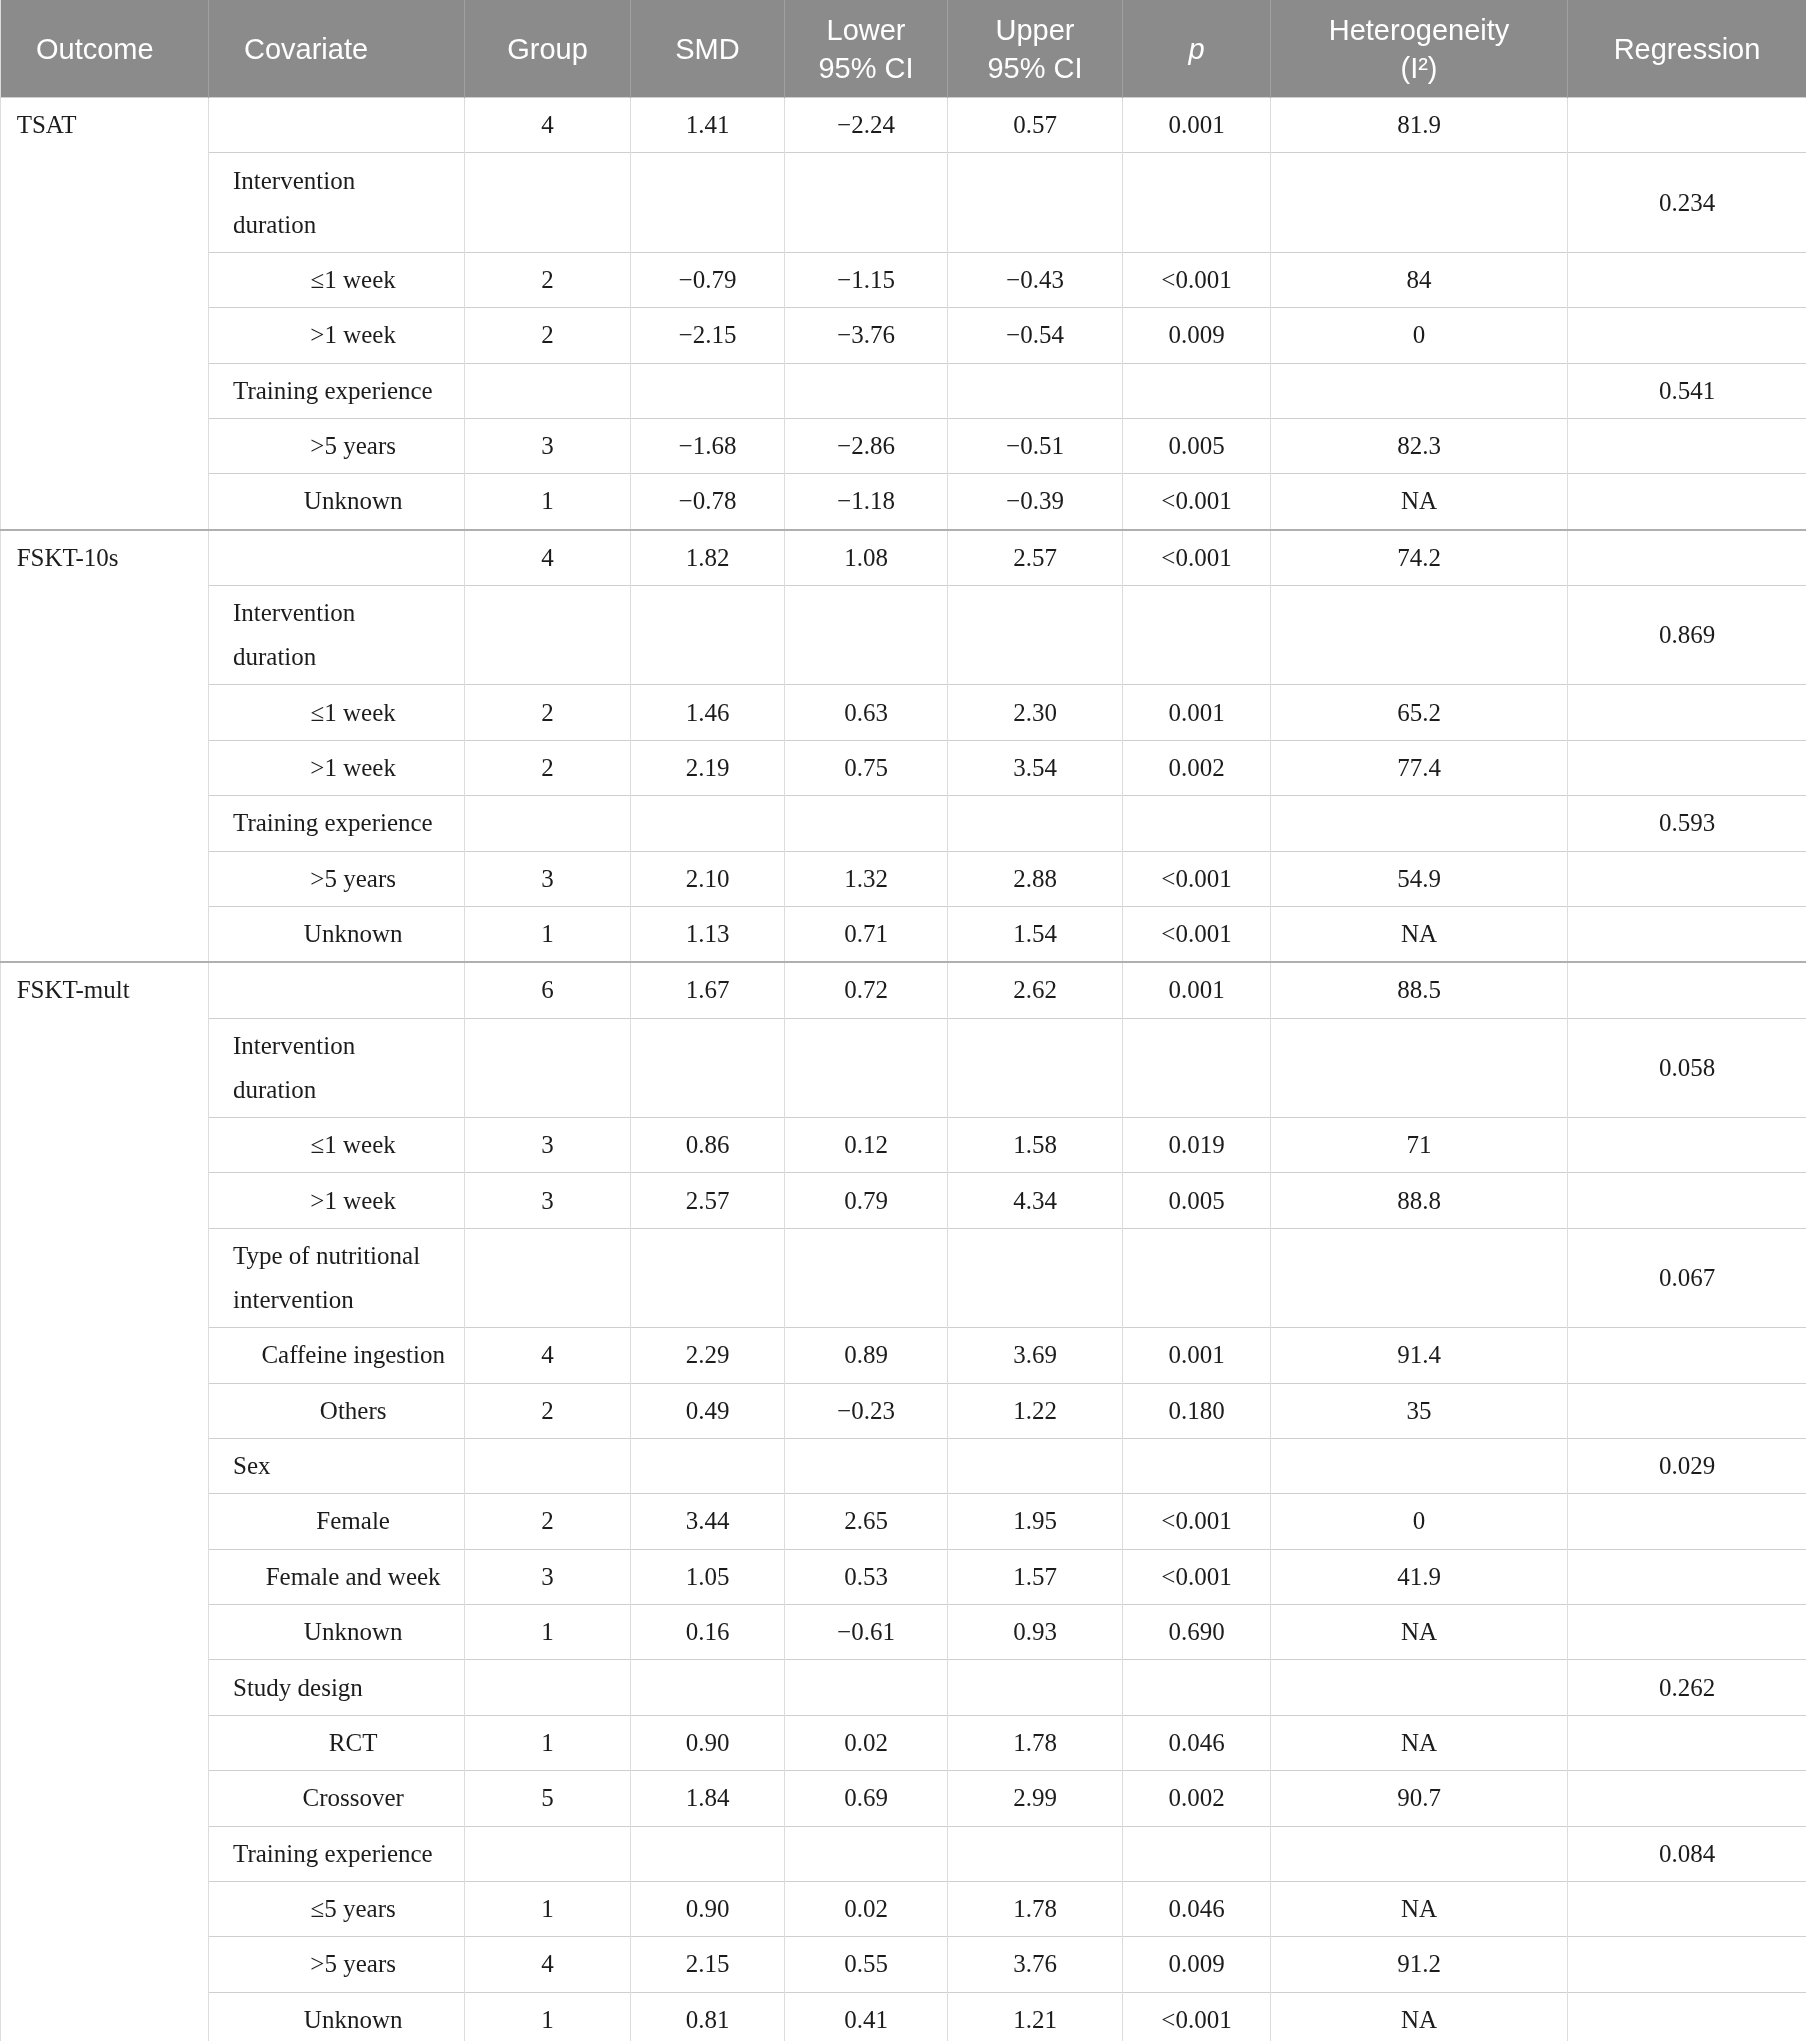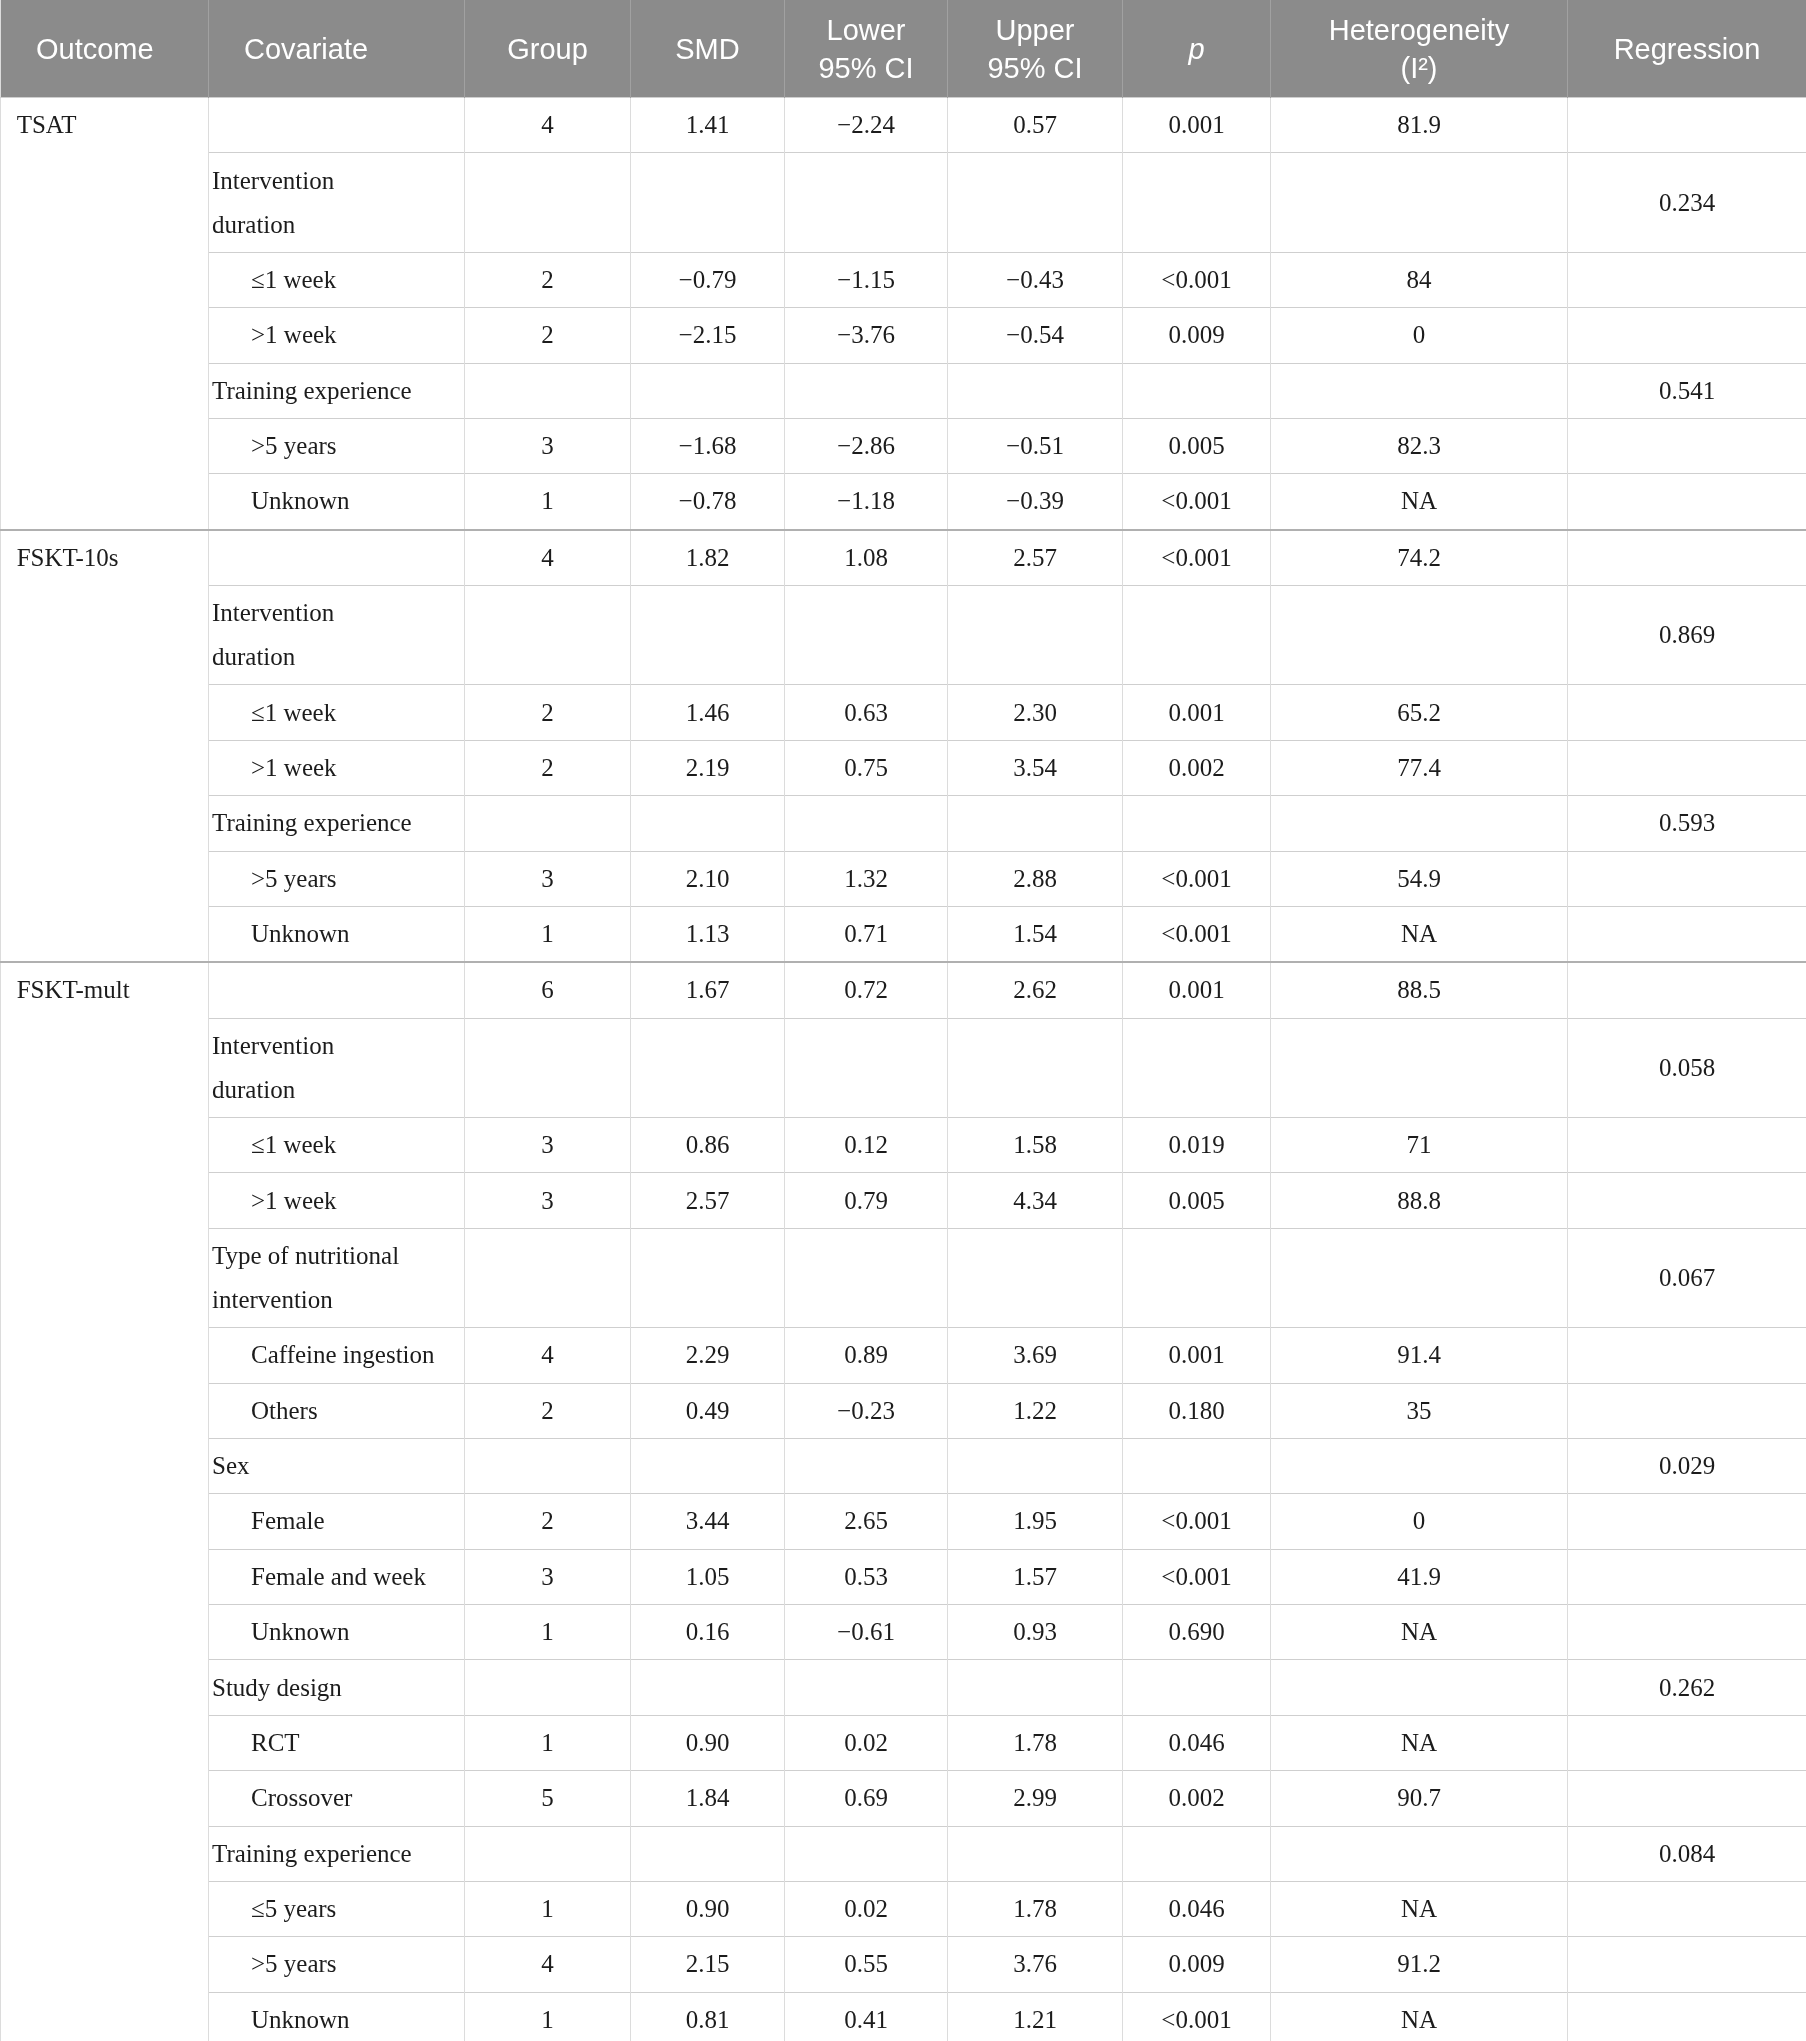--- a/index.html
+++ b/index.html
@@ -40,22 +40,22 @@
 
   
   td{
     font-size:25px;
     line-height:44px;
     padding:5.2px 8.7px;
     color:var(--body-text);
     vertical-align:middle;
   }
   td.num{text-align:center;}
-  td.cov{text-align:left;padding-left:3px;white-space:pre-line;}
-  td.cov.lvl1{padding-left:42px;}
+  td.cov{text-align:left;padding-left:24px;white-space:pre-line;}
+  td.cov.lvl1{padding-left:42px;text-align:center;}
   td.outcome-cell{
     vertical-align:top;
     text-align:left;
     padding:5.2px 8.7px 5.2px 15.7px;
   }
   td.cov, td.num{border-left:1.7px solid #dcdcdc;}
 
   tbody tr.inner td{border-top:1.7px solid #cfcfcf;}
   tbody tr.block-start td{border-top:2.6px solid #b0b0b0;margin-left:40px;}
   tbody tr.block-start.first td{border-top:1.7px solid #cfcfcf;}

